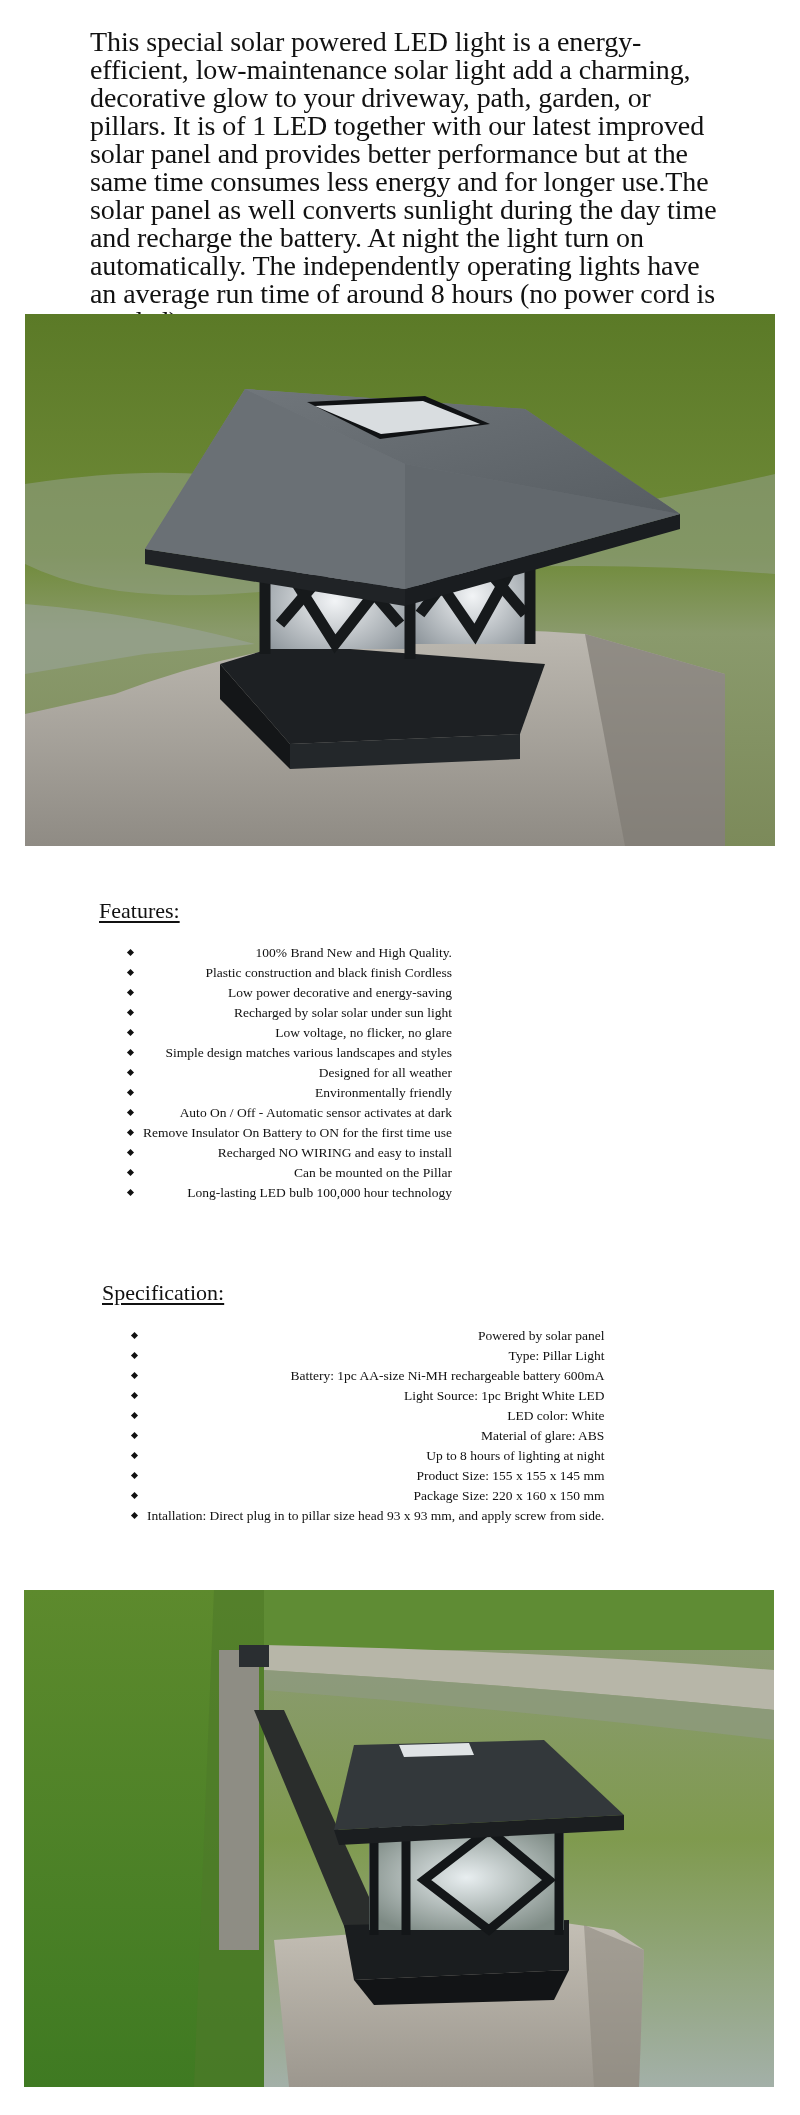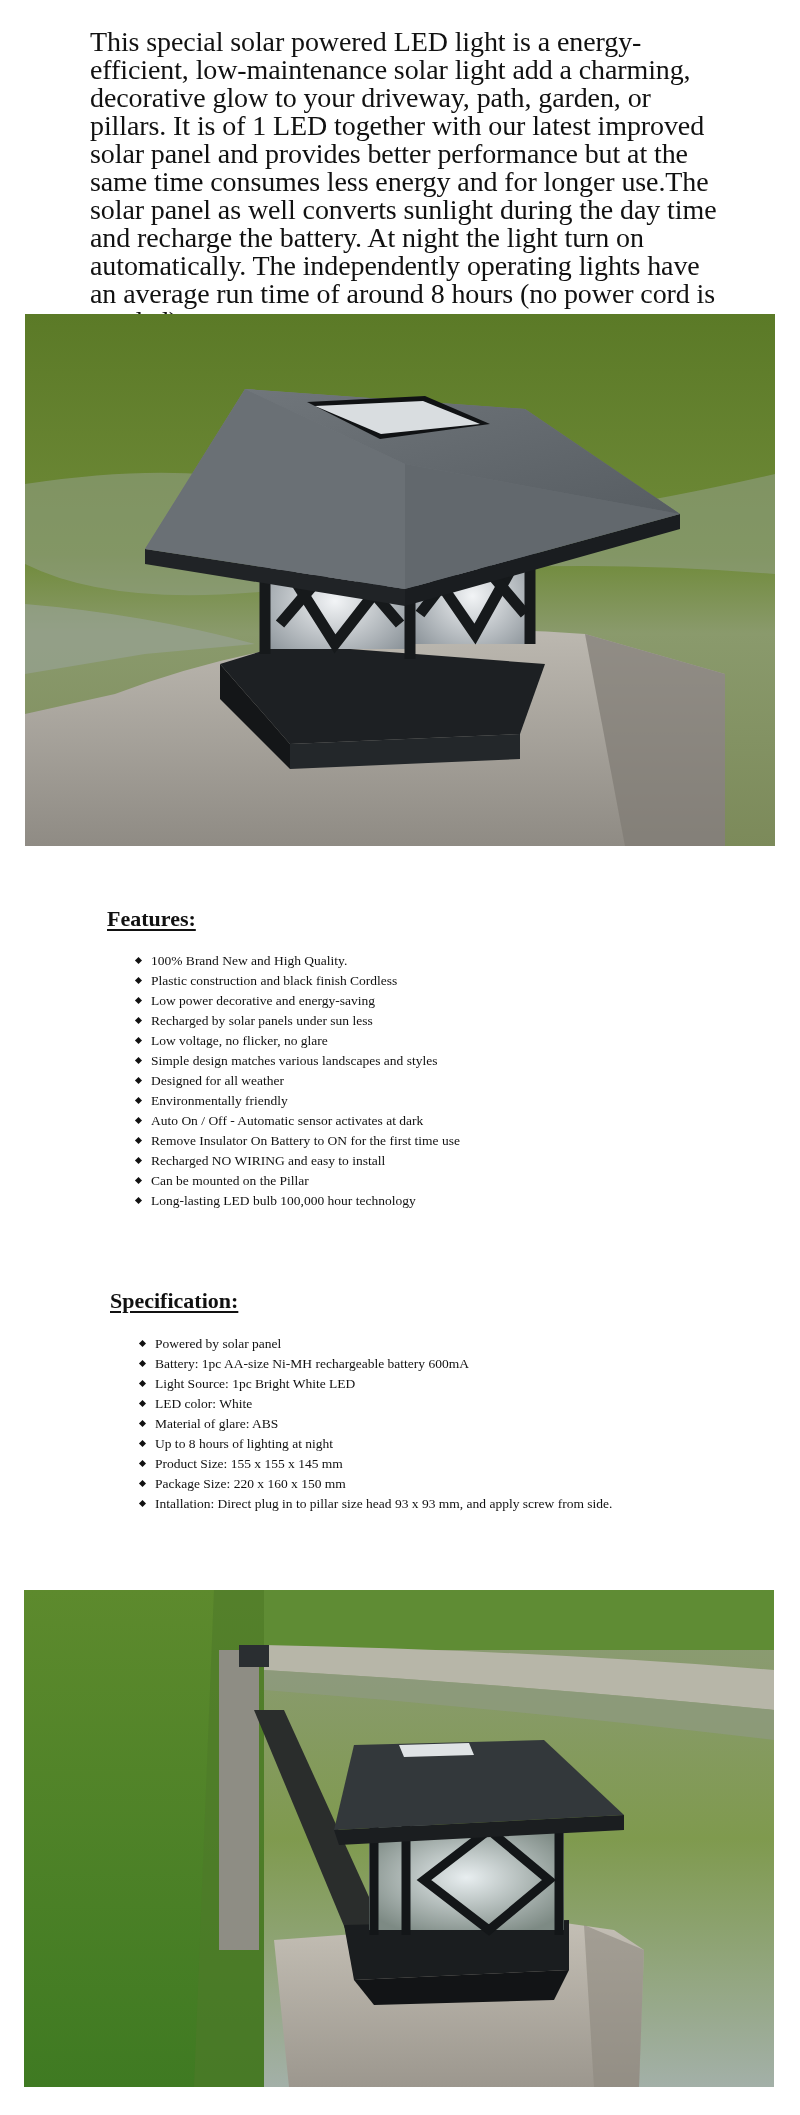--- a/index.html
+++ b/index.html
@@ -7,28 +7,28 @@
          font-family: "Liberation Serif", "DejaVu Serif", serif; color: #111; }
 
   .intro { position: absolute; left: 90px; top: 28px; width: 640px;
            font-size: 28px; line-height: 28px; margin: 0; letter-spacing: -0.1px; }
 
   .photo { position: absolute; overflow: hidden; }
   .photo svg { display: block; width: 100%; height: 100%; }
   #photo1 { left: 25px; top: 314px; width: 750px; height: 532px; }
   #photo2 { left: 24px; top: 1590px; width: 750px; height: 497px; }
 
-  .section-title { position: absolute; margin: 8px; font-weight: bold;
+  .section-title { position: absolute; margin: 0; font-weight: normal;
                    font-size: 22px; text-decoration: underline; text-decoration-thickness: 2px;
                    text-underline-offset: 3px; }
   #features-title { left: 99px; top: 898px; }
   #spec-title { left: 102px; top: 1280px; text-align: center; }
 
-  ul.bullets { position: absolute; margin: 12px; padding: 0; list-style: none;
-               font-size: 13.5px; line-height: 20px; }
+  ul.bullets { position: absolute; margin: 4px; padding: 0; list-style: none;
+               font-size: 13.5px; line-height: 20px; text-align: right; }
   ul.bullets li { position: relative; padding-left: 16px; white-space: nowrap; }
   ul.bullets li::before { content: ""; position: absolute; left: 1px; top: 7px;
                           width: 5px; height: 5px; background: #111; transform: rotate(45deg); }
   #features-list { left: 123px; top: 939px; }
   #spec-list { left: 127px; top: 1322px; }
 </style>
 </head>
 <body>
 
 <p class="intro">This special solar powered LED light is a energy-efficient, low-maintenance solar light add a charming, decorative glow to your driveway, path, garden, or pillars. It is of 1 LED together with our latest improved solar panel and provides better performance but at the same time consumes less energy and for longer use.The solar panel as well converts sunlight during the day time and recharge the battery. At night the light turn on automatically. The independently operating lights have an average run time of around 8 hours (no power cord is needed).</p>
@@ -92,35 +92,36 @@
     <path d="M282 88 L400 82 L465 110 L355 125 Z" fill="#101214"></path>
     <path d="M290 92 L398 87 L455 110 L356 120 Z" fill="#d9dde0"></path>
   </svg>
 </div>
 
 <h2 class="section-title" id="features-title">Features:</h2>
 <ul class="bullets" id="features-list">
   <li>100% Brand New and High Quality.</li>
   <li>Plastic construction and black finish Cordless</li>
   <li>Low power decorative and energy-saving</li>
-  <li>Recharged by solar panels under sun less</li>
+  <li>Recharged by solar solar under sun light</li>
   <li>Low voltage, no flicker, no glare</li>
   <li>Simple design matches various landscapes and styles</li>
   <li>Designed for all weather</li>
   <li>Environmentally friendly</li>
   <li>Auto On / Off - Automatic sensor activates at dark</li>
   <li>Remove Insulator On Battery to ON for the first time use</li>
   <li>Recharged NO WIRING and easy to install</li>
   <li>Can be mounted on the Pillar</li>
   <li>Long-lasting LED bulb 100,000 hour technology</li>
 </ul>
 
 <h2 class="section-title" id="spec-title">Specification:</h2>
 <ul class="bullets" id="spec-list">
   <li>Powered by solar panel</li>
+  <li>Type: Pillar Light</li>
   <li>Battery: 1pc AA-size Ni-MH rechargeable battery 600mA</li>
   <li>Light Source: 1pc Bright White LED</li>
   <li>LED color: White</li>
   <li>Material of glare: ABS</li>
   <li>Up to 8 hours of lighting at night</li>
   <li>Product Size: 155 x 155 x 145 mm</li>
   <li>Package Size: 220 x 160 x 150 mm</li>
   <li>Intallation: Direct plug in to pillar size head 93 x 93 mm, and apply screw from side.</li>
 </ul>
 

